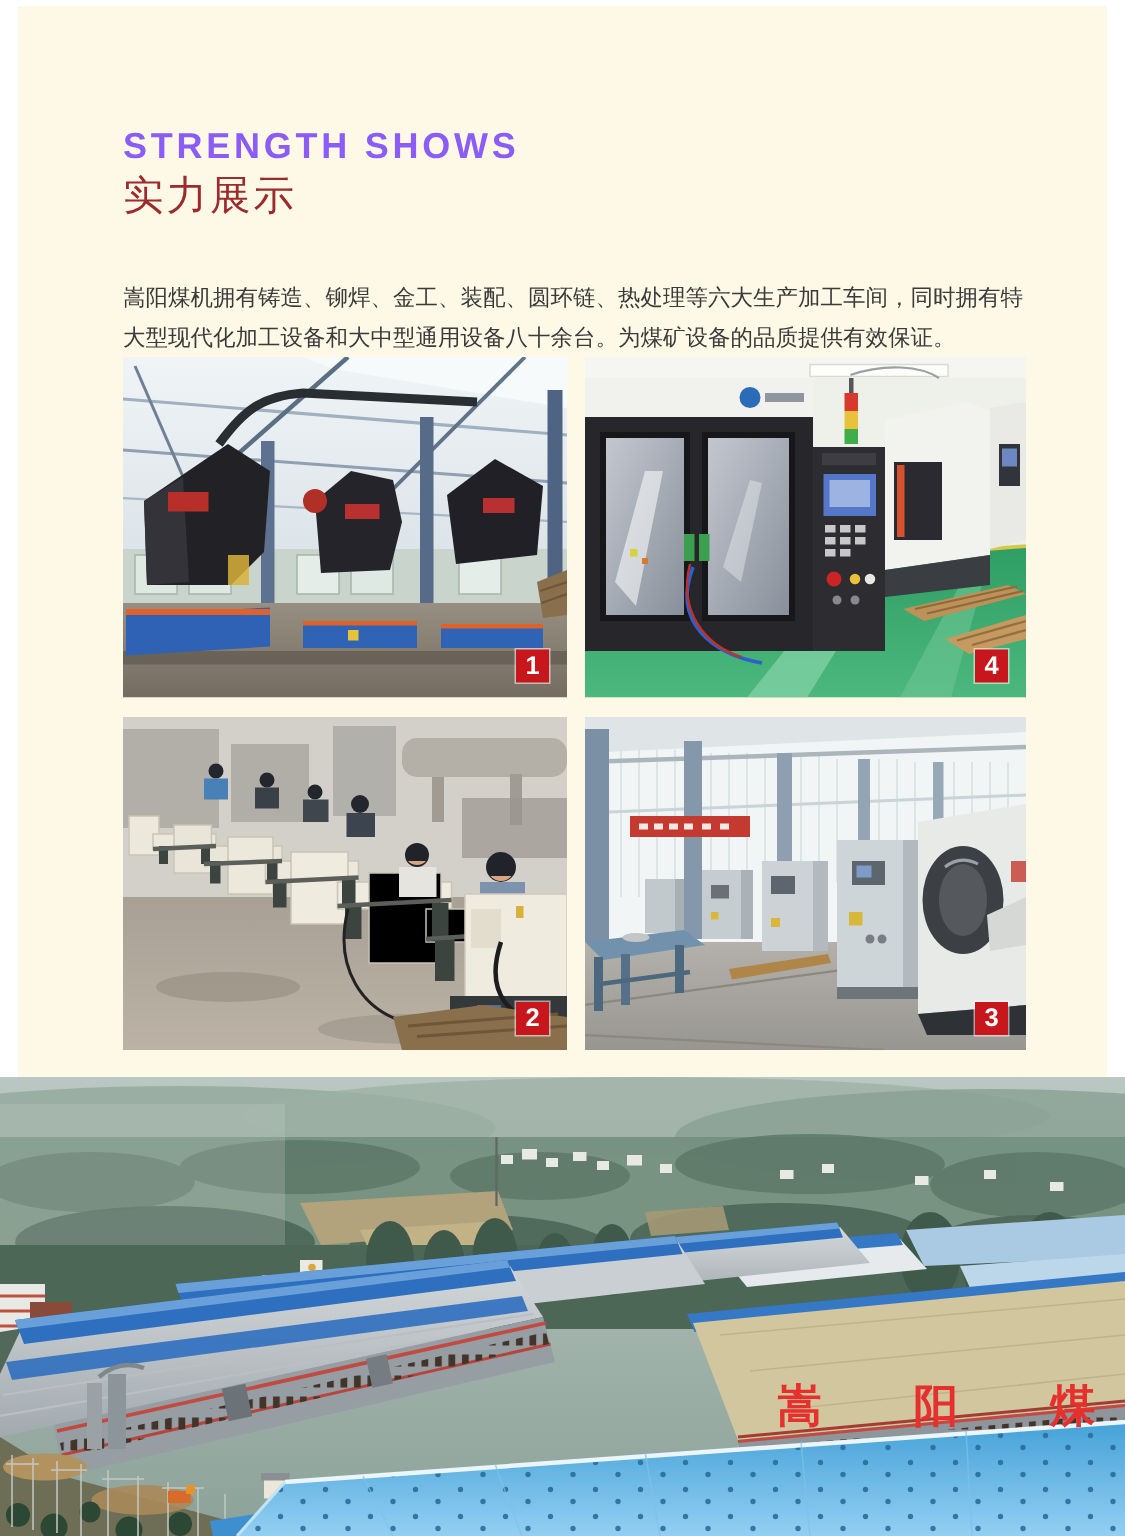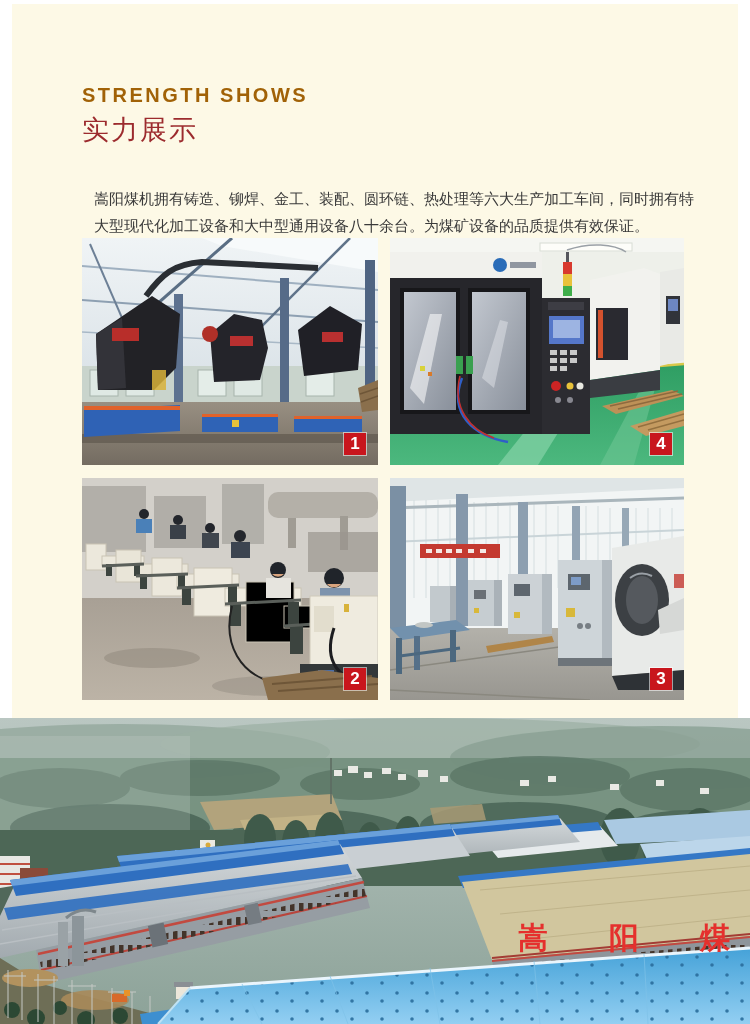--- a/index.html
+++ b/index.html
@@ -1,25 +1,25 @@
 <!DOCTYPE html>
 <html><head>
 <meta charset="utf-8">
 <style>
   html,body{margin:0;padding:0;}
   body{width:750px;height:1024px;background:#ffffff;position:relative;overflow:hidden;
        font-family:"Liberation Sans", sans-serif;}
   .page{position:absolute;left:0;top:0;width:750px;height:1024px;}
   .content{position:absolute;left:12px;top:4px;width:726px;height:714px;background:#fdf9e6;}
-  .eyebrow{position:absolute;left:70px;top:80px;font-size:20px;font-weight:bold;
-           color:#a16207;letter-spacing:2.5px;}
+  .eyebrow{position:absolute;left:70px;top:80px;font-size:24px;font-weight:bold;
+           color:#8b5cf6;letter-spacing:2.5px;}
   .title{position:absolute;left:70px;top:108px;font-size:27px;font-weight:normal;
          color:#9c2b2e;letter-spacing:2px;}
   .intro{position:absolute;left:70px;top:166px;width:600px;font-size:15px;line-height:27px;
-         color:#3a3a3a;text-align:justify;text-justify:inter-ideograph;margin-left:12px;}
+         color:#3a3a3a;text-align:justify;text-justify:inter-ideograph;}
   .photo{position:absolute;overflow:hidden;background:#cfcfc6;}
   .photo svg{display:block;width:100%;height:100%;}
   .photo1{left:70px;top:234px;width:296px;height:227px;}
   .photo4{left:378px;top:234px;width:294px;height:227px;}
   .photo2{left:70px;top:474px;width:296px;height:222px;}
   .photo3{left:378px;top:474px;width:294px;height:222px;}
   .badge{position:absolute;right:12px;bottom:10px;width:22px;height:22px;background:#c8161d;
          color:#ffffff;font-size:17px;font-weight:bold;text-align:center;line-height:22px;
          box-shadow:0 0 0 1px rgba(255,255,255,.55);}
   .aerial{position:absolute;left:0;top:718px;width:750px;height:306px;background:#8ea398;}

